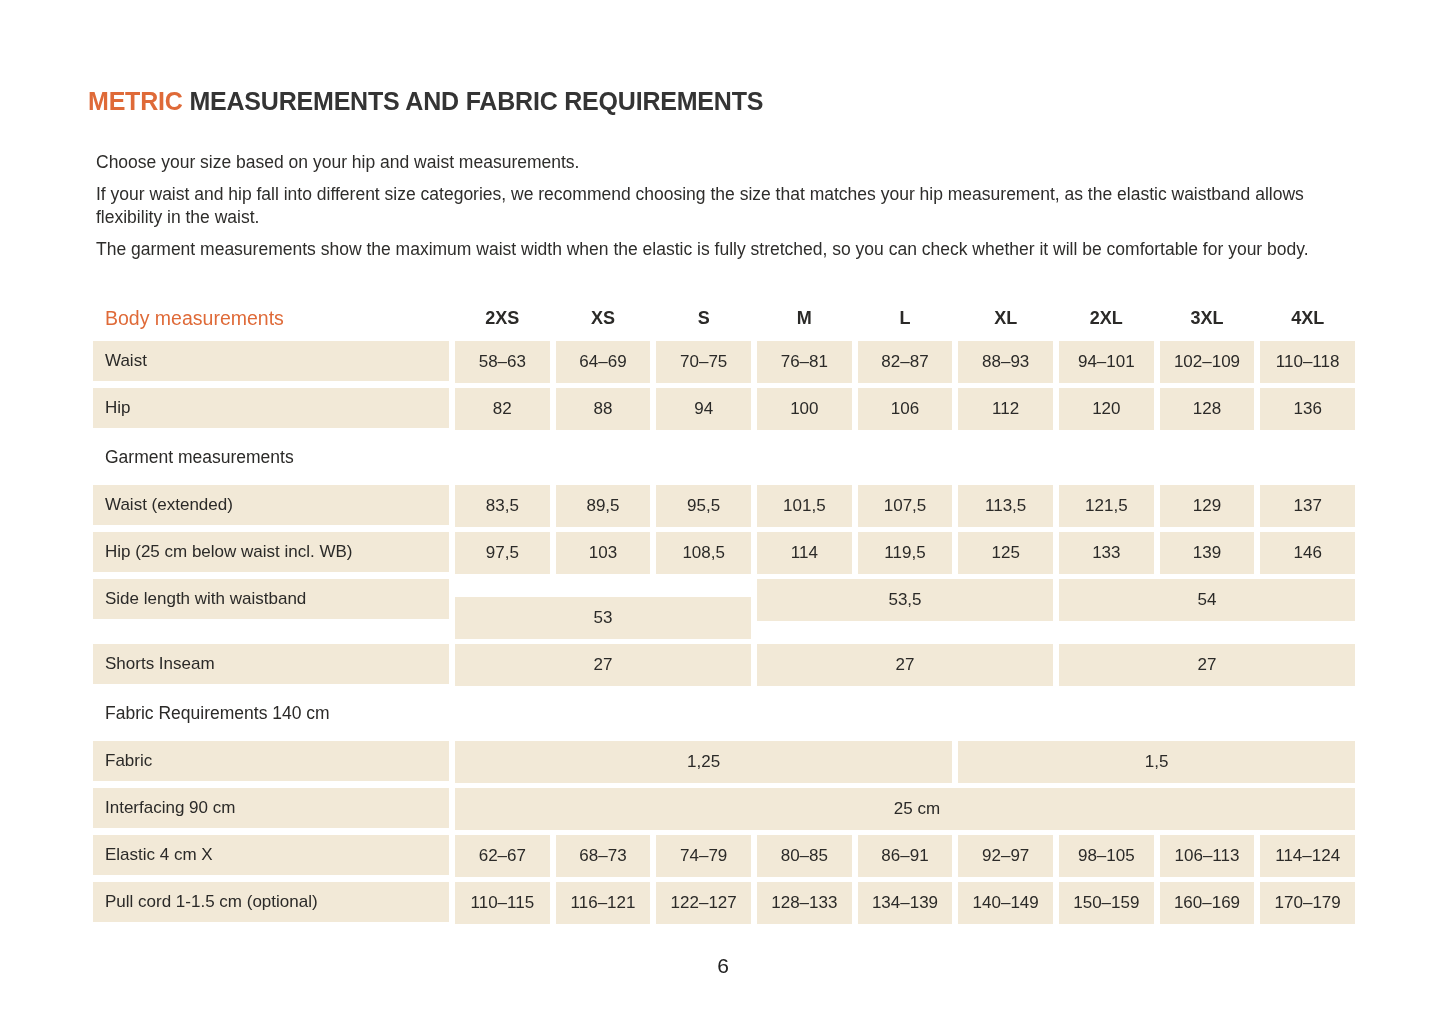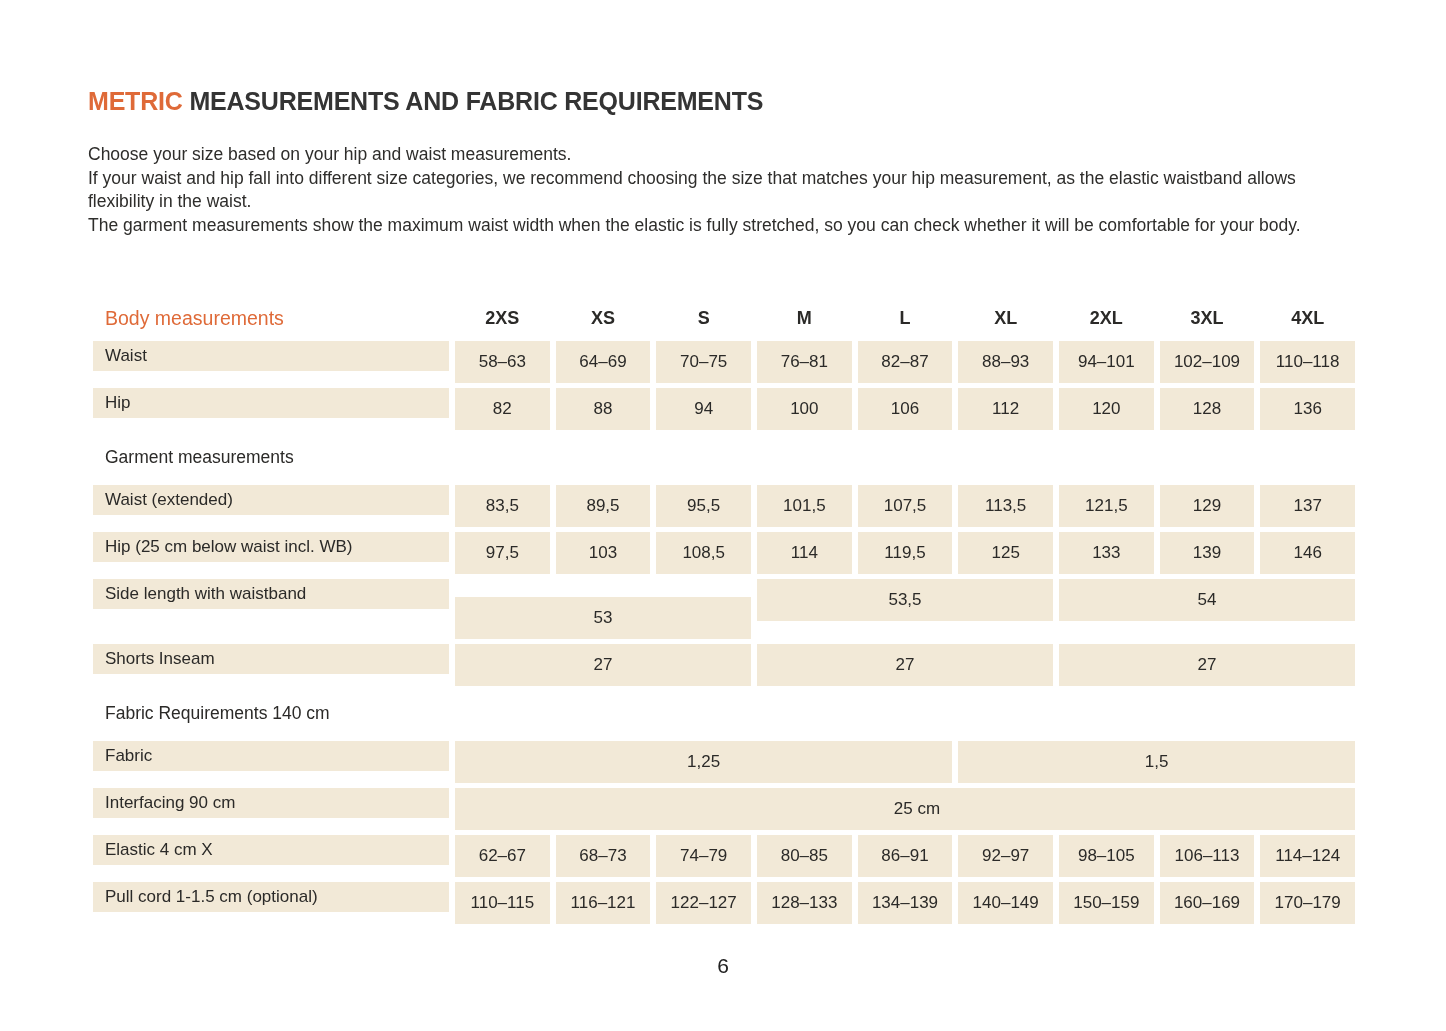--- a/index.html
+++ b/index.html
@@ -22,36 +22,36 @@
     font-size:25px;font-weight:600;letter-spacing:-0.2px;color:#343434;
     white-space:nowrap;
     text-align:center;
   }
   .title .accent{color:var(--accent);}
 
   .intro{
     position:absolute;left:88px;top:143px;width:1240px;
     font-size:17.5px;line-height:23.6px;color:#2e2d2b;
   }
-  .intro p{margin:0;}
+  .intro p{margin:8px;}
 
   .size-table{
     position:absolute;left:93px;top:300px;width:1262px;
     display:grid;
     grid-template-columns:356px repeat(9,1fr);
     column-gap:6px;row-gap:5px;
   }
   .hdr{display:flex;align-items:center;height:36px;background:transparent;}
   .hdr-label{
     color:var(--accent);font-size:19.5px;font-weight:500;padding-left:12px;
   }
   .hdr-size{justify-content:center;font-size:18px;font-weight:700;}
 
   .row-label{
-    background:var(--cell-bg);height:30px;display:flex;align-items:center;
+    background:var(--cell-bg);height:40px;display:flex;align-items:center;
     padding-left:12px;font-size:17px;
   }
   .val{
     background:var(--cell-bg);height:42px;display:flex;align-items:center;
     justify-content:center;font-size:17px;
   }
   .section-row{
     grid-column:1 / -1;height:45px;display:flex;align-items:center;
     padding-left:12px;font-size:17.5px;background:transparent;
   }

